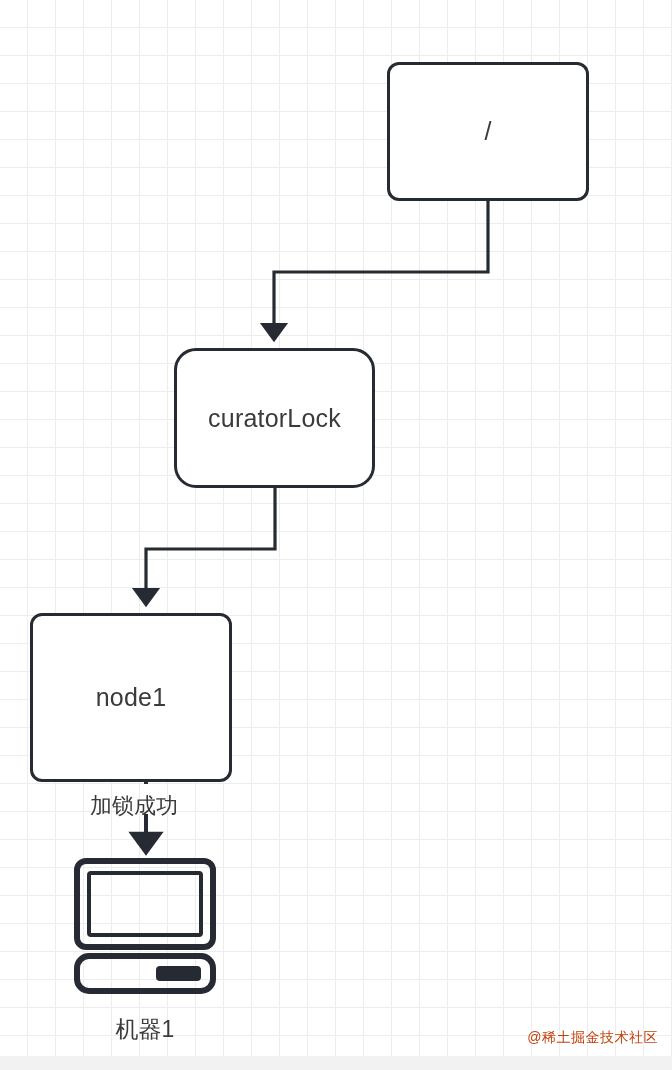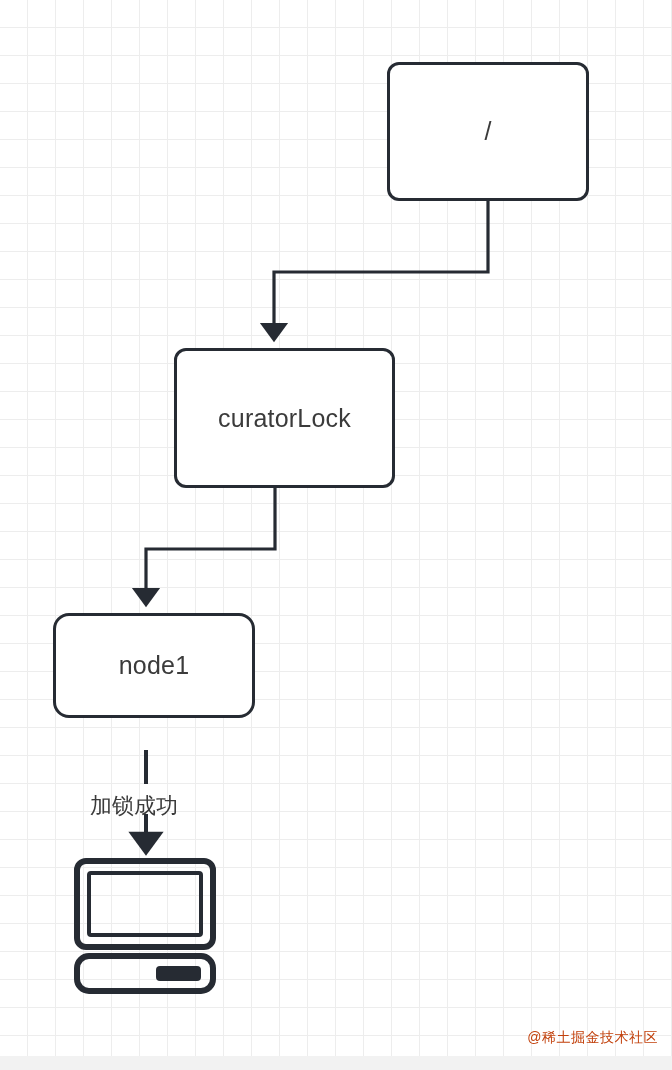--- a/index.html
+++ b/index.html
@@ -64,22 +64,22 @@
     background: #ffffff;
     display: flex;
     align-items: center;
     justify-content: center;
     color: #3b3b3b;
     font-size: 25px;
     font-weight: 400;
     letter-spacing: 0.2px;
   }
   #node-root   { left: 387px; top: 62px;  width: 202px; height: 139px; }
-  #node-lock   { left: 174px; top: 348px; width: 221px; height: 140px; }
-  #node-node1  { left: 53px;  top: 613px; width: 202px; height: 105px; border-radius: 16px; }
+  #node-lock   { left: 174px; top: 348px; width: 201px; height: 140px; border-radius: 22px; }
+  #node-node1  { left: 30px;  top: 613px; width: 202px; height: 169px; }
 
   .edge-label {
     position: absolute;
     color: #3b3b3b;
     font-size: 22px;
     white-space: nowrap;
     background: transparent;
   }
   #label-lock-success {
     left: 90px;
@@ -154,16 +154,17 @@
 
     <rect x="3" y="3" width="136" height="86" rx="9" ry="9" fill="none" stroke="#262b33" stroke-width="6"></rect>
 
     <rect x="15" y="15" width="112" height="62" rx="2" ry="2" fill="none" stroke="#262b33" stroke-width="4"></rect>
 
     <rect x="3" y="98" width="136" height="35" rx="12" ry="12" fill="none" stroke="#262b33" stroke-width="6"></rect>
 
     <rect x="82" y="108" width="45" height="15" rx="4" ry="4" fill="#262b33"></rect>
   </svg>
 
+  <div class="machine-label">机器1</div>
 
   <div class="watermark">@稀土掘金技术社区</div>
 
 </div>
 
 </body></html>

